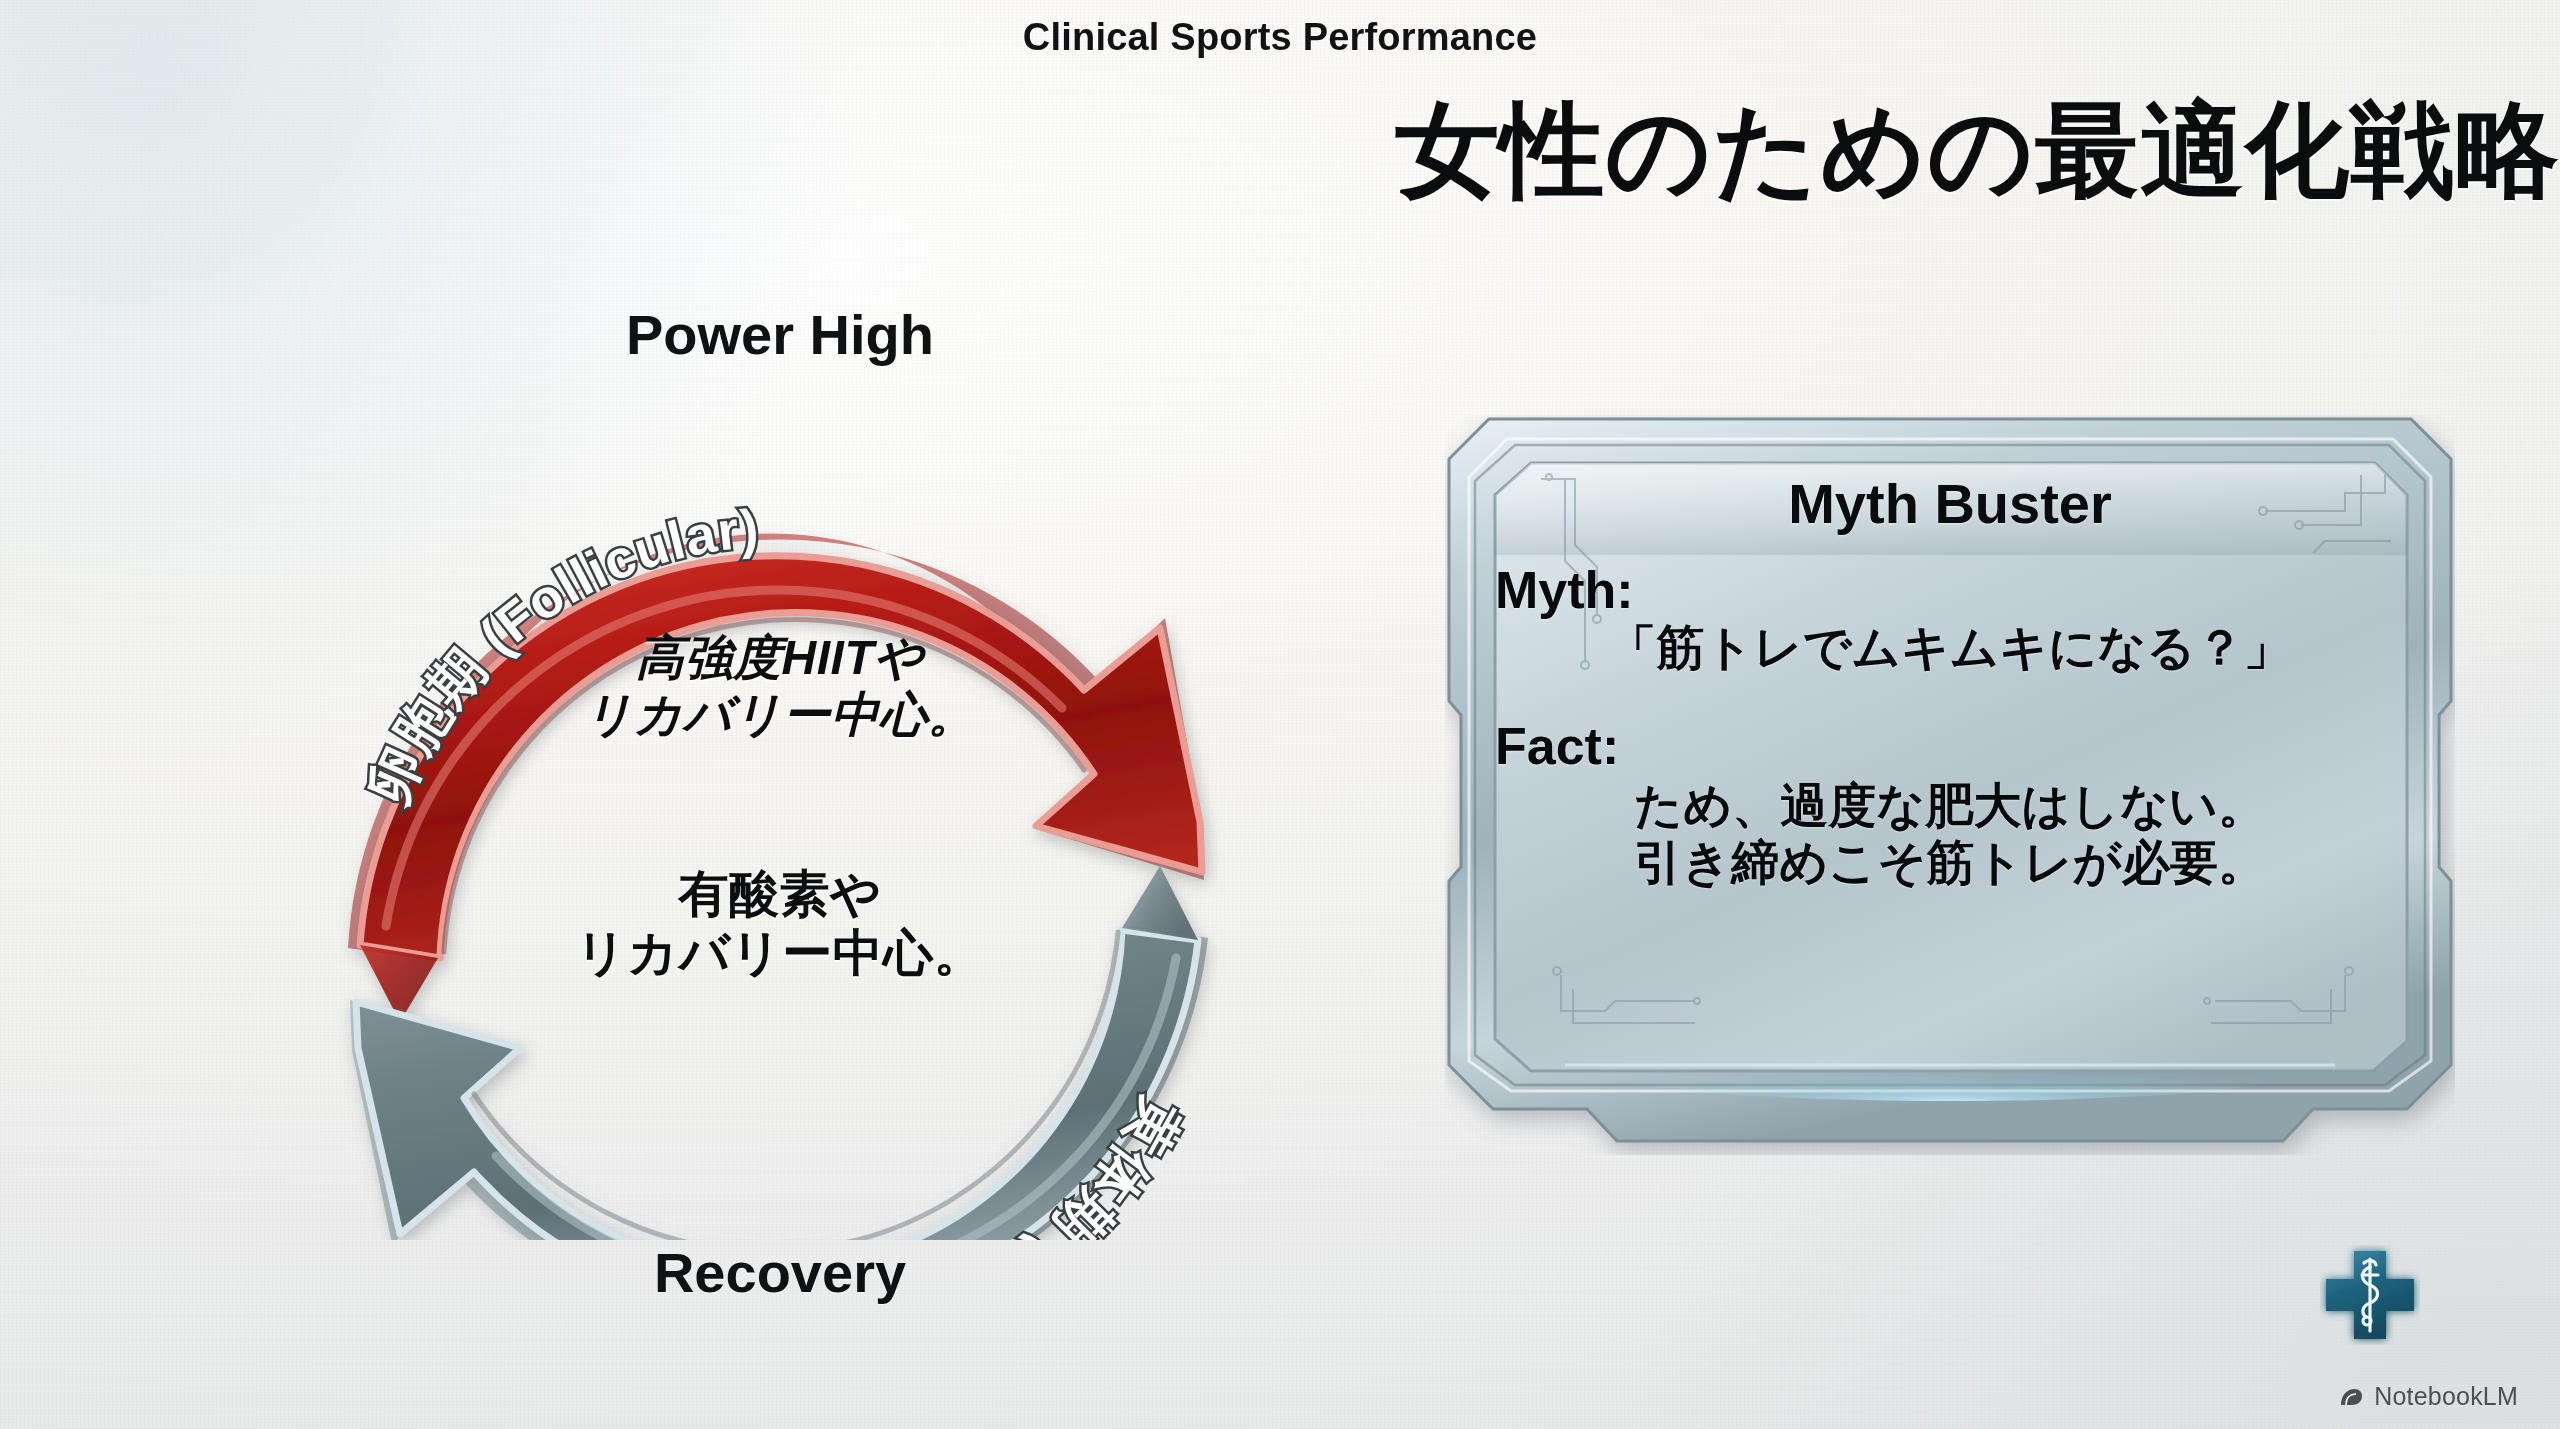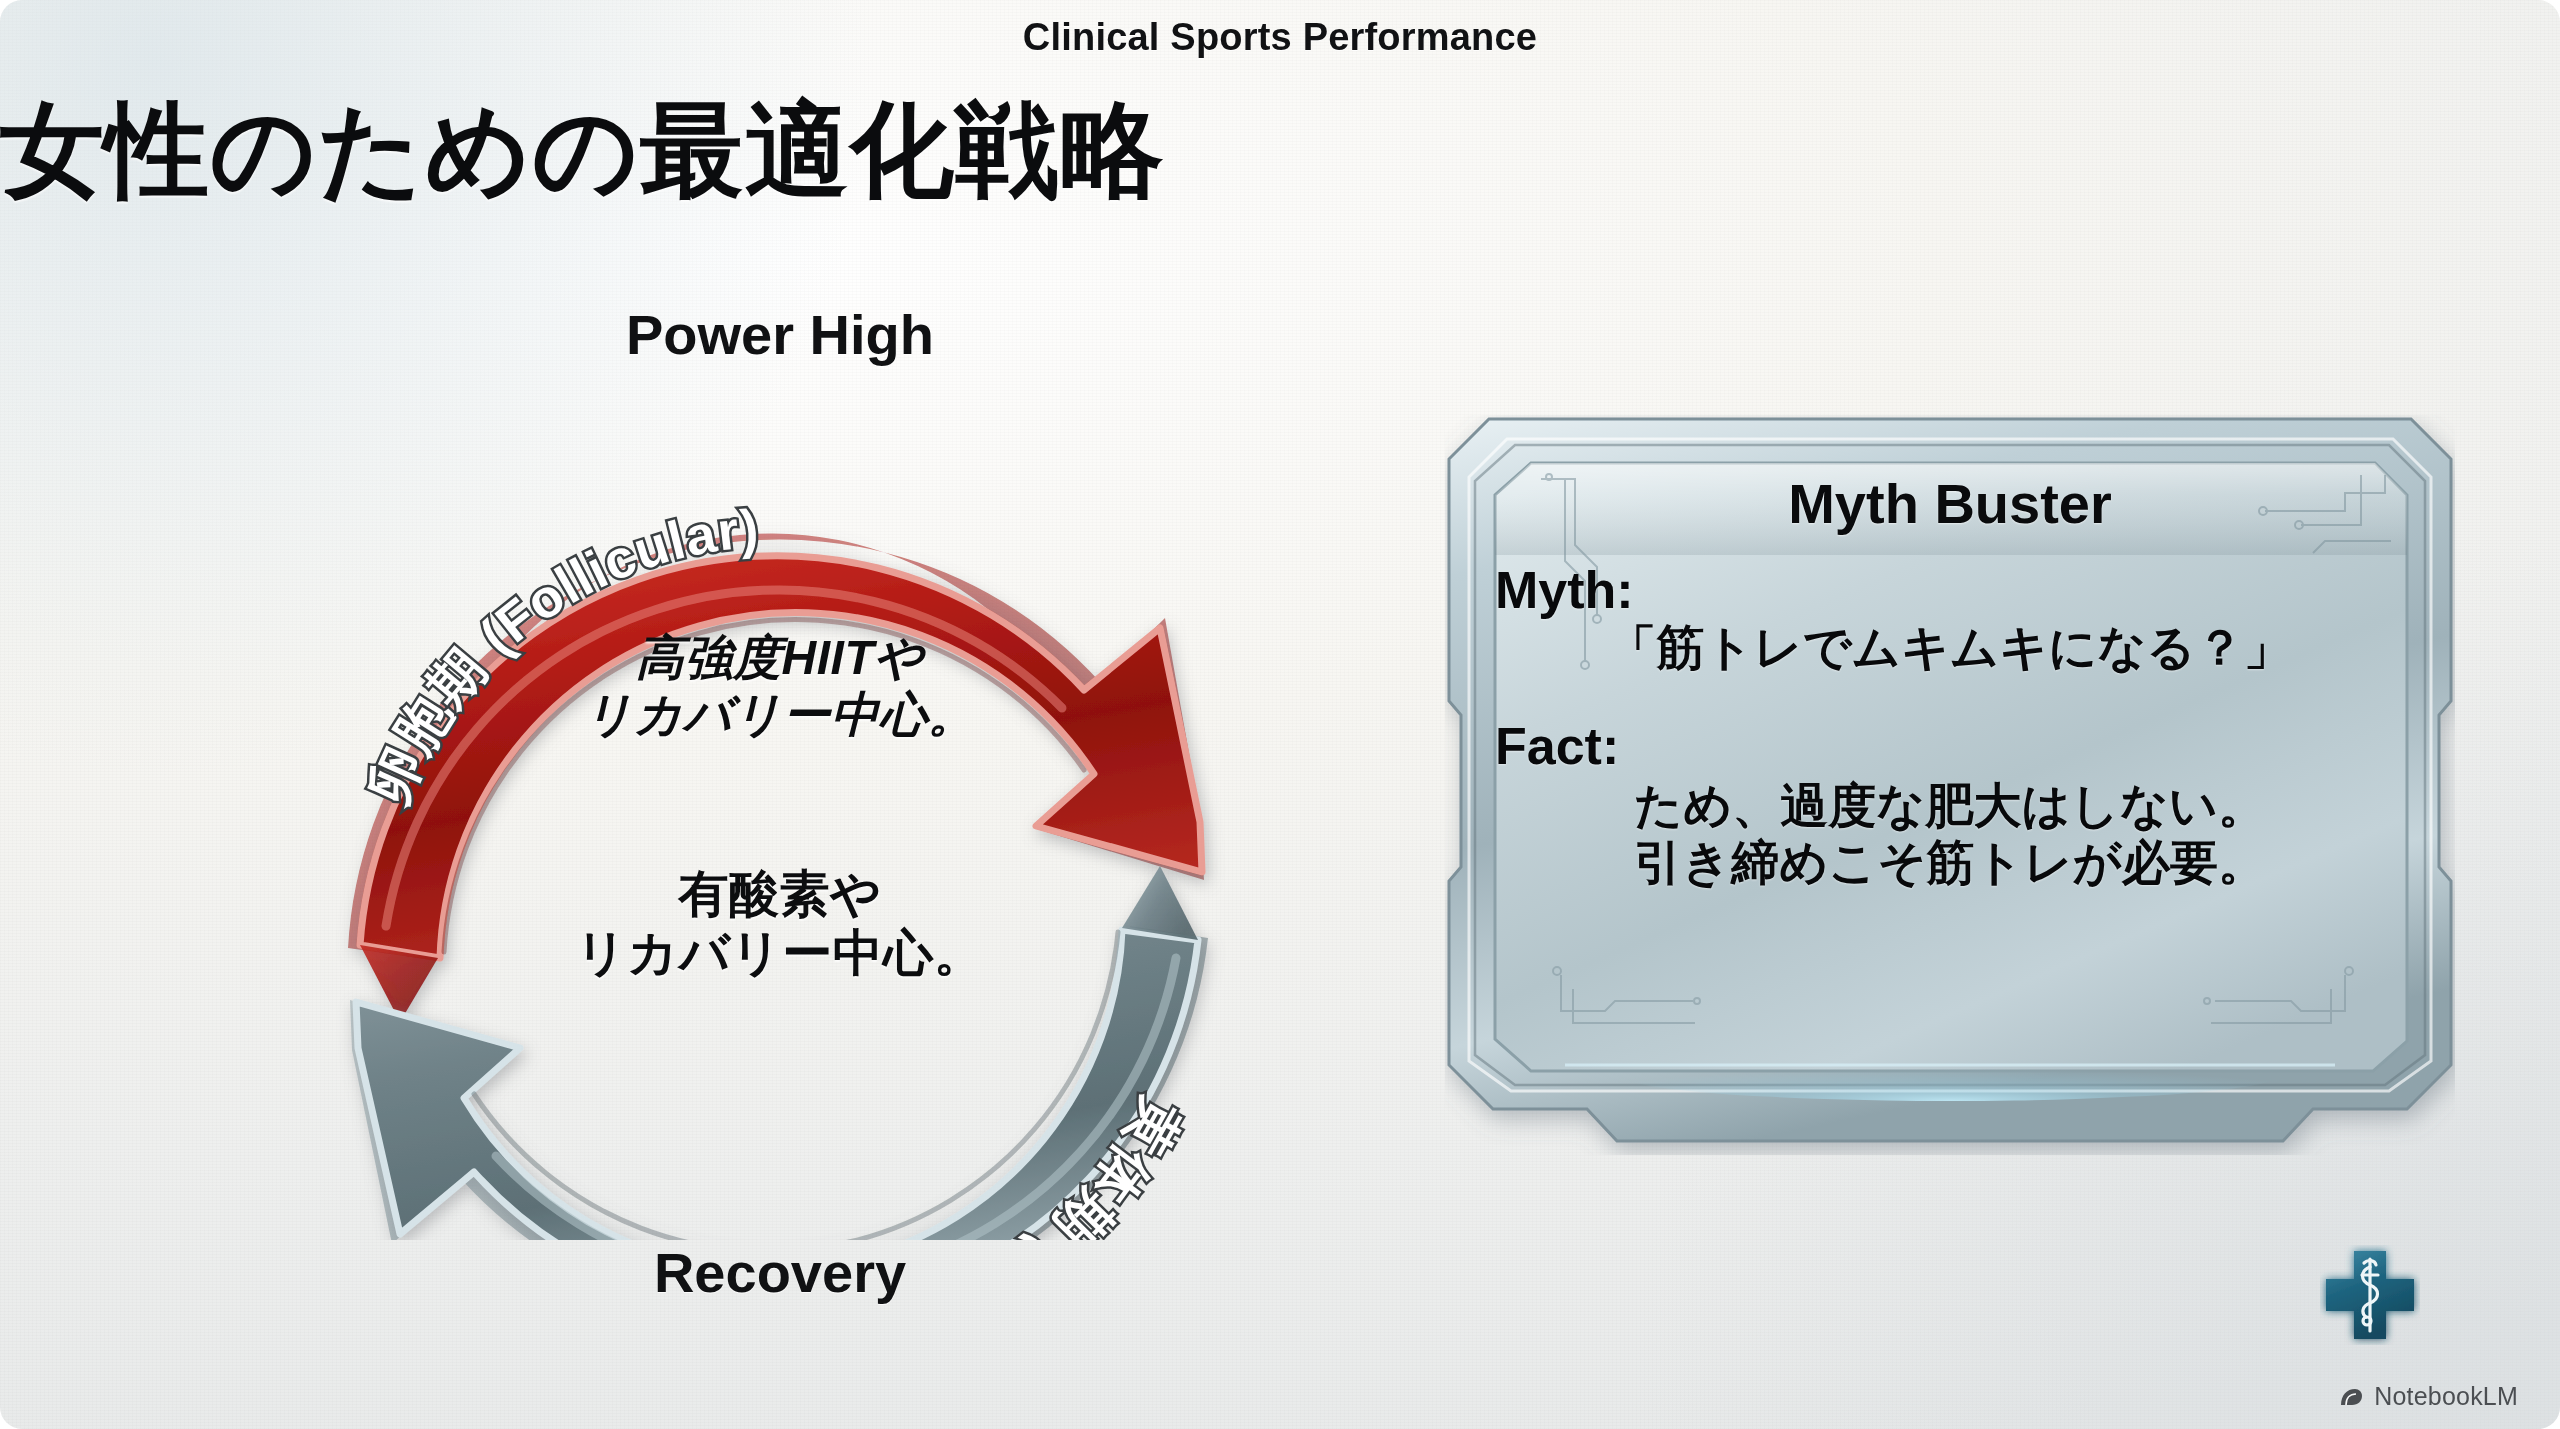--- a/index.html
+++ b/index.html
@@ -13,21 +13,20 @@
     overflow: hidden;
   }
 
   
   #slide {
     position: relative;
     width: 2560px; height: 1429px;
     background:
       radial-gradient(ellipse 120% 90% at 30% 18%, #ffffff 0%, #f7f6f2 38%, #eeefee 72%, #e7e9e9 100%);
     overflow: hidden;
-    border-radius: 22px;
   }
   
   #slide::before {
     content:"";
     position:absolute; inset:0;
     background-image:
       repeating-linear-gradient(0deg, rgba(0,0,0,0.014) 0px, rgba(0,0,0,0.014) 1px, rgba(255,255,255,0) 1px, rgba(255,255,255,0) 3px),
       repeating-linear-gradient(90deg, rgba(0,0,0,0.012) 0px, rgba(0,0,0,0.012) 1px, rgba(255,255,255,0) 1px, rgba(255,255,255,0) 4px);
     pointer-events:none;
     z-index: 1;
@@ -48,21 +47,21 @@
     position:absolute; top:16px; left:0; width:100%;
     text-align:center;
     font-size:38px; font-weight:bold;
     letter-spacing:0.2px;
     color:#111214;
     z-index:6;
     text-shadow: 0 1px 0 rgba(255,255,255,0.85);
   }
   .main-title {
     position:absolute; top:82px; left:0; width:100%;
-    text-align:left;
+    text-align:right;
     font-size:104px; font-weight:bold;
     color:#0b0c0e;
     letter-spacing:1px;
     z-index:6;
     text-shadow: 0 2px 2px rgba(255,255,255,0.7);
   }
 
   
   #cycle {
     position:absolute;

